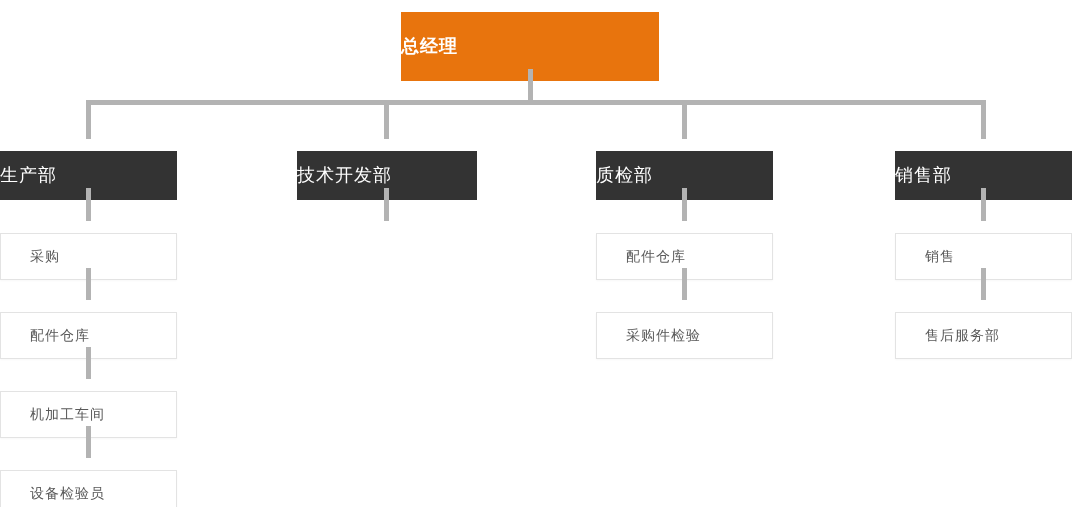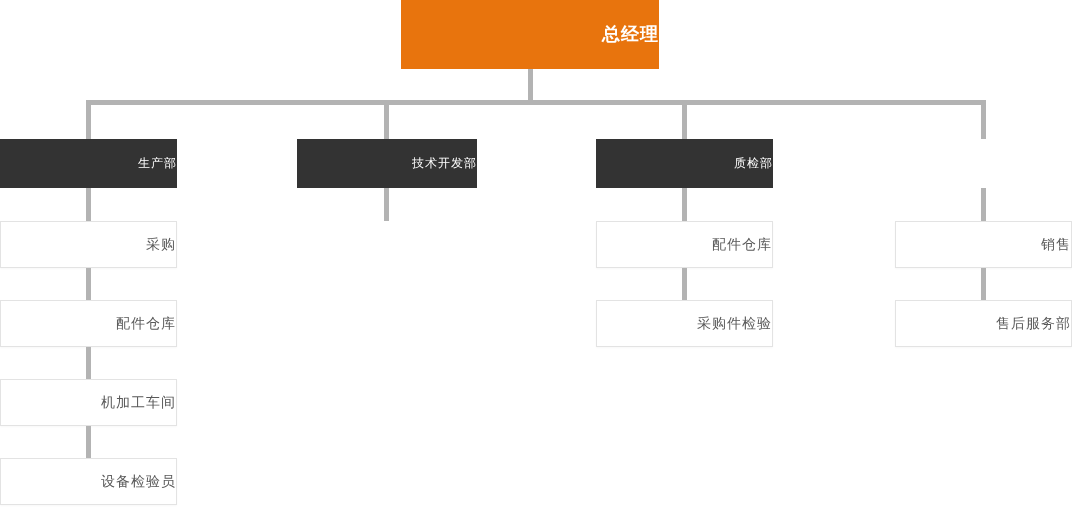--- a/index.html
+++ b/index.html
@@ -3,29 +3,29 @@
 <meta charset="utf-8">
 <style>
   html,body{margin:0;padding:0;background:#ffffff;}
   .canvas{
     position:relative;
     width:1072px;height:507px;
     background:#ffffff;
     font-family:"Liberation Sans","DejaVu Sans",sans-serif;
     overflow:hidden;
   }
-  .node{position:absolute;text-align:right;box-sizing:border-box;}
+  .node{position:absolute;text-align:left;box-sizing:border-box;margin-top:12px;}
   .node-root{
     background:#e8740d;color:#ffffff;
     font-size:18px;font-weight:bold;
     line-height:69px;letter-spacing:1px;
   }
   .node-dept{
     background:#333333;color:#ffffff;
-    font-size:12px;line-height:49px;letter-spacing:1px;
+    font-size:18px;line-height:49px;letter-spacing:1px;
   }
   .node-child{
     background:#ffffff;color:#595959;
     border:1px solid #e3e3e3;
     font-size:14px;line-height:45px;letter-spacing:1px;
     box-shadow:0 1px 2px rgba(0,0,0,0.03);
     padding-left:29px;
   }
   .line{position:absolute;background:#b3b3b3;}
 </style>
@@ -39,20 +39,21 @@
   <div class="line" style="left:528px;top:69px;width:5px;height:35px"></div>
   <div class="line" style="left:86px;top:100px;width:900px;height:5px"></div>
   <div class="line" style="left:86px;top:100px;width:5px;height:39px"></div>
   <div class="line" style="left:384px;top:100px;width:5px;height:39px"></div>
   <div class="line" style="left:682px;top:100px;width:5px;height:39px"></div>
   <div class="line" style="left:981px;top:100px;width:5px;height:39px"></div>
 
   <div class="node node-dept" style="left:0px;top:139px;width:177px;height:49px">生产部</div>
   <div class="node node-dept" style="left:297px;top:139px;width:180px;height:49px">技术开发部</div>
   <div class="node node-dept" style="left:596px;top:139px;width:177px;height:49px">质检部</div>
+  <div class="node node-dept" style="left:895px;top:139px;width:177px;height:49px">销售部</div>
 
   <div class="line" style="left:86px;top:188px;width:5px;height:33px"></div>
   <div class="line" style="left:384px;top:188px;width:5px;height:33px"></div>
   <div class="line" style="left:682px;top:188px;width:5px;height:33px"></div>
   <div class="line" style="left:981px;top:188px;width:5px;height:33px"></div>
 
   <div class="node node-child" style="left:0px;top:221px;width:177px;height:47px">采购</div>
   <div class="line" style="left:86px;top:268px;width:5px;height:32px"></div>
   <div class="node node-child" style="left:0px;top:300px;width:177px;height:47px">配件仓库</div>
   <div class="line" style="left:86px;top:347px;width:5px;height:32px"></div>

